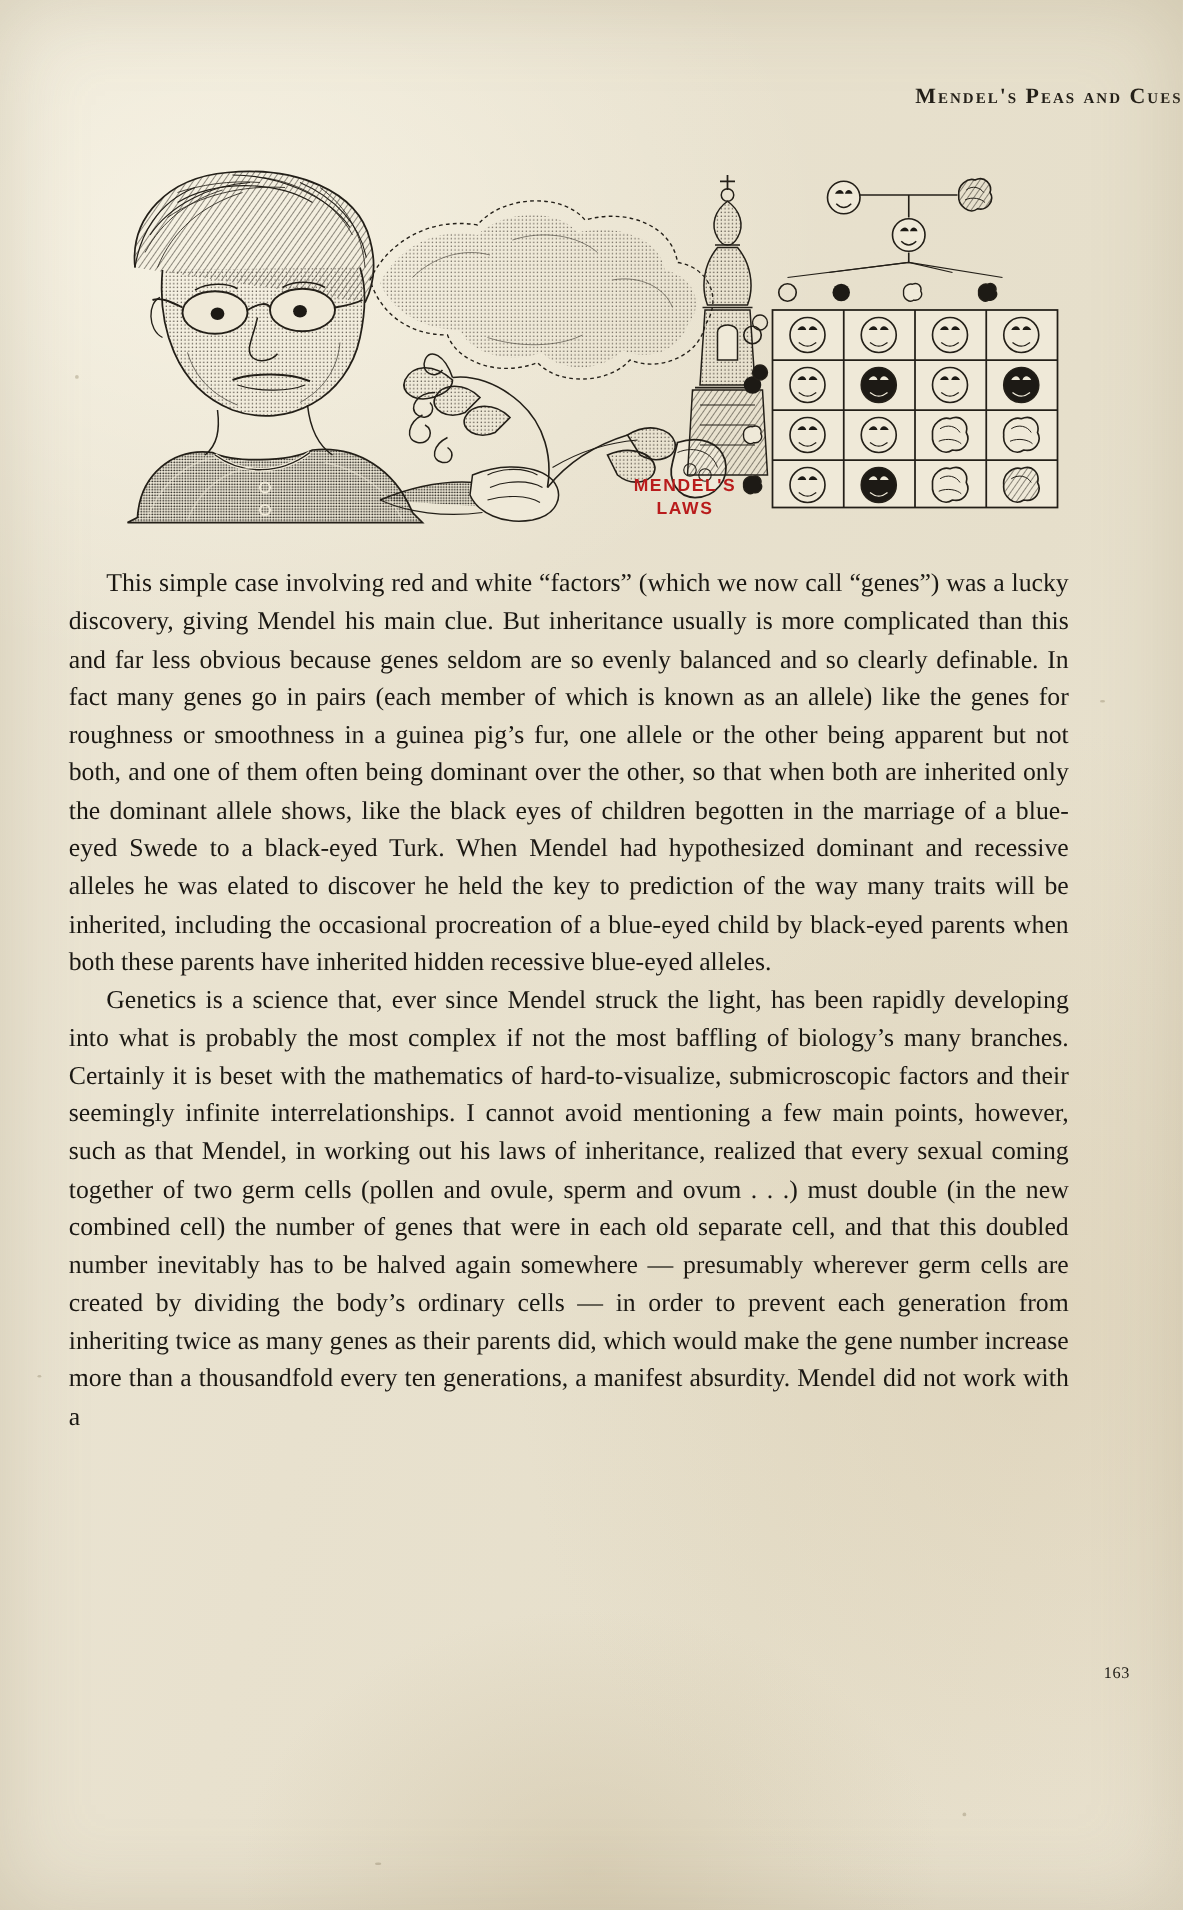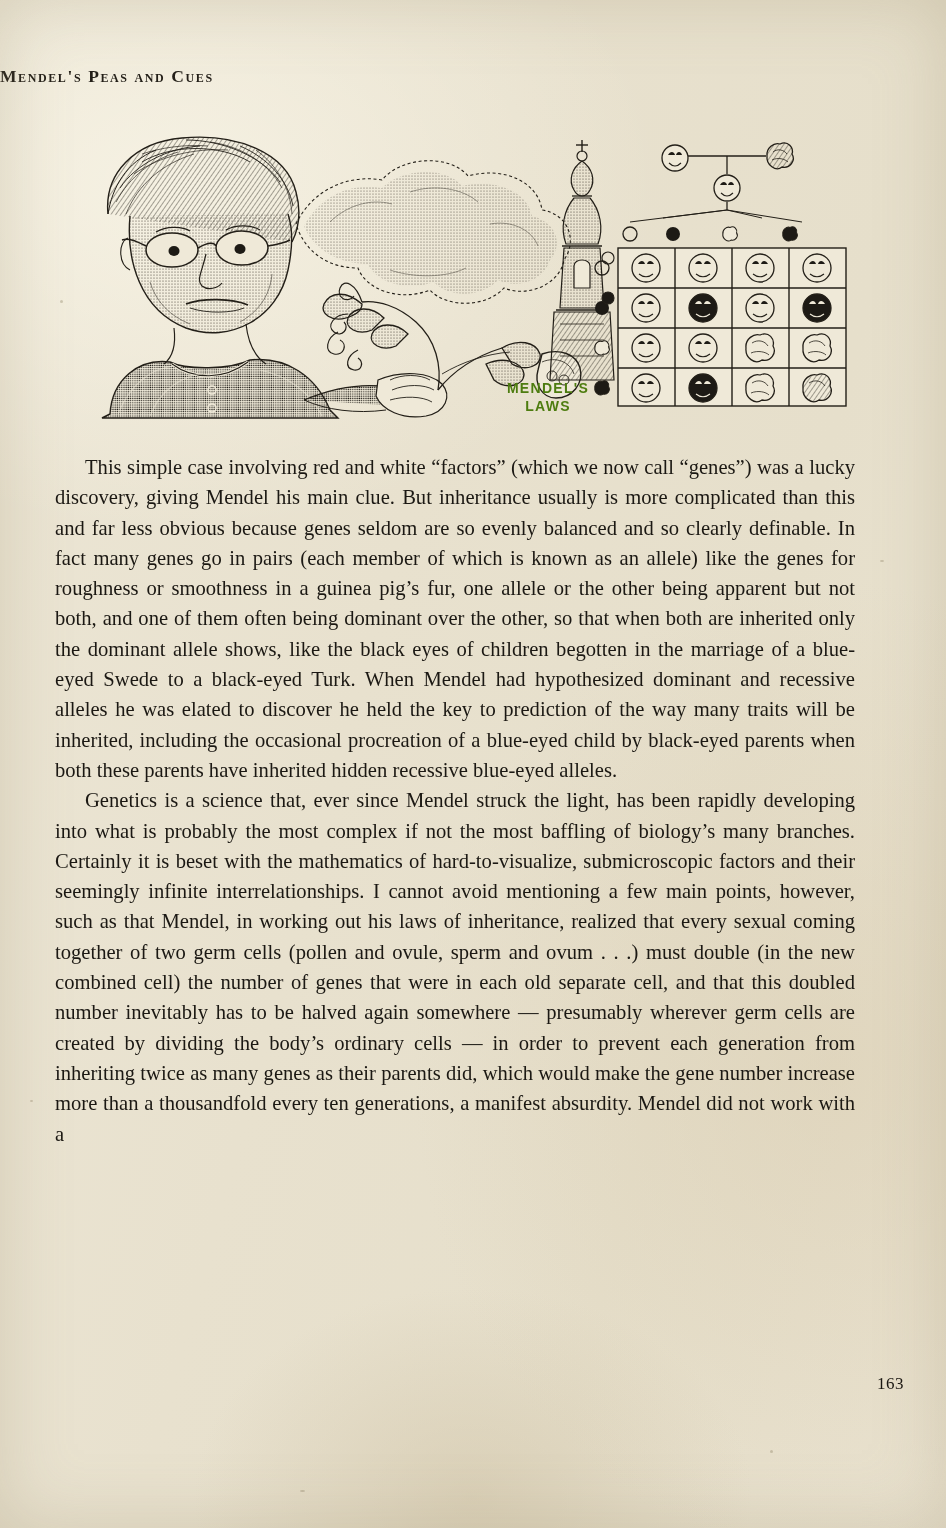--- a/index.html
+++ b/index.html
@@ -28,21 +28,21 @@
   }
   .page {
     position: absolute;
     inset: 0;
   }
   .running-head {
     position: absolute;
     top: 66px;
     left: 0;
     right: 0;
-    text-align: left;
+    text-align: right;
     font-size: 17.5px;
     letter-spacing: 1.6px;
     font-variant: small-caps;
     font-weight: bold;
     color: #231f18;
   }
   .figure {
     position: absolute;
     top: 118px;
     left: 90px;
@@ -56,21 +56,21 @@
     position: absolute;
     left: 398px;
     top: 262px;
     width: 120px;
     font-family: "Liberation Sans", sans-serif;
     font-size: 14px;
     font-weight: bold;
     letter-spacing: 1.3px;
     line-height: 1.25;
     text-align: center;
-    color: #4d7c0f;
+    color: #b91c1c;
   }
   .body-text {
     position: absolute;
     top: 452px;
     left: 55px;
     width: 800px;
     font-size: 20.6px;
     line-height: 30.3px;
     text-align: justify;
     color: #1b1813;
@@ -78,24 +78,23 @@
   .body-text p {
     margin: 0;
   }
   .body-text p.indent {
     text-indent: 30px;
   }
   .folio {
     position: absolute;
     right: 42px;
     top: 1330px;
-    font-size: 17px;
+    font-size: 13px;
     letter-spacing: 0.5px;
     color: #1b1813;
-    margin-top: 44px;
   }
   .edge-shadow {
     position: absolute;
     inset: 0;
     box-shadow: inset 0 0 70px rgba(150,135,100,0.28);
     pointer-events: none;
   }
   .speck {
     position: absolute;
     background: rgba(120,105,75,0.30);

